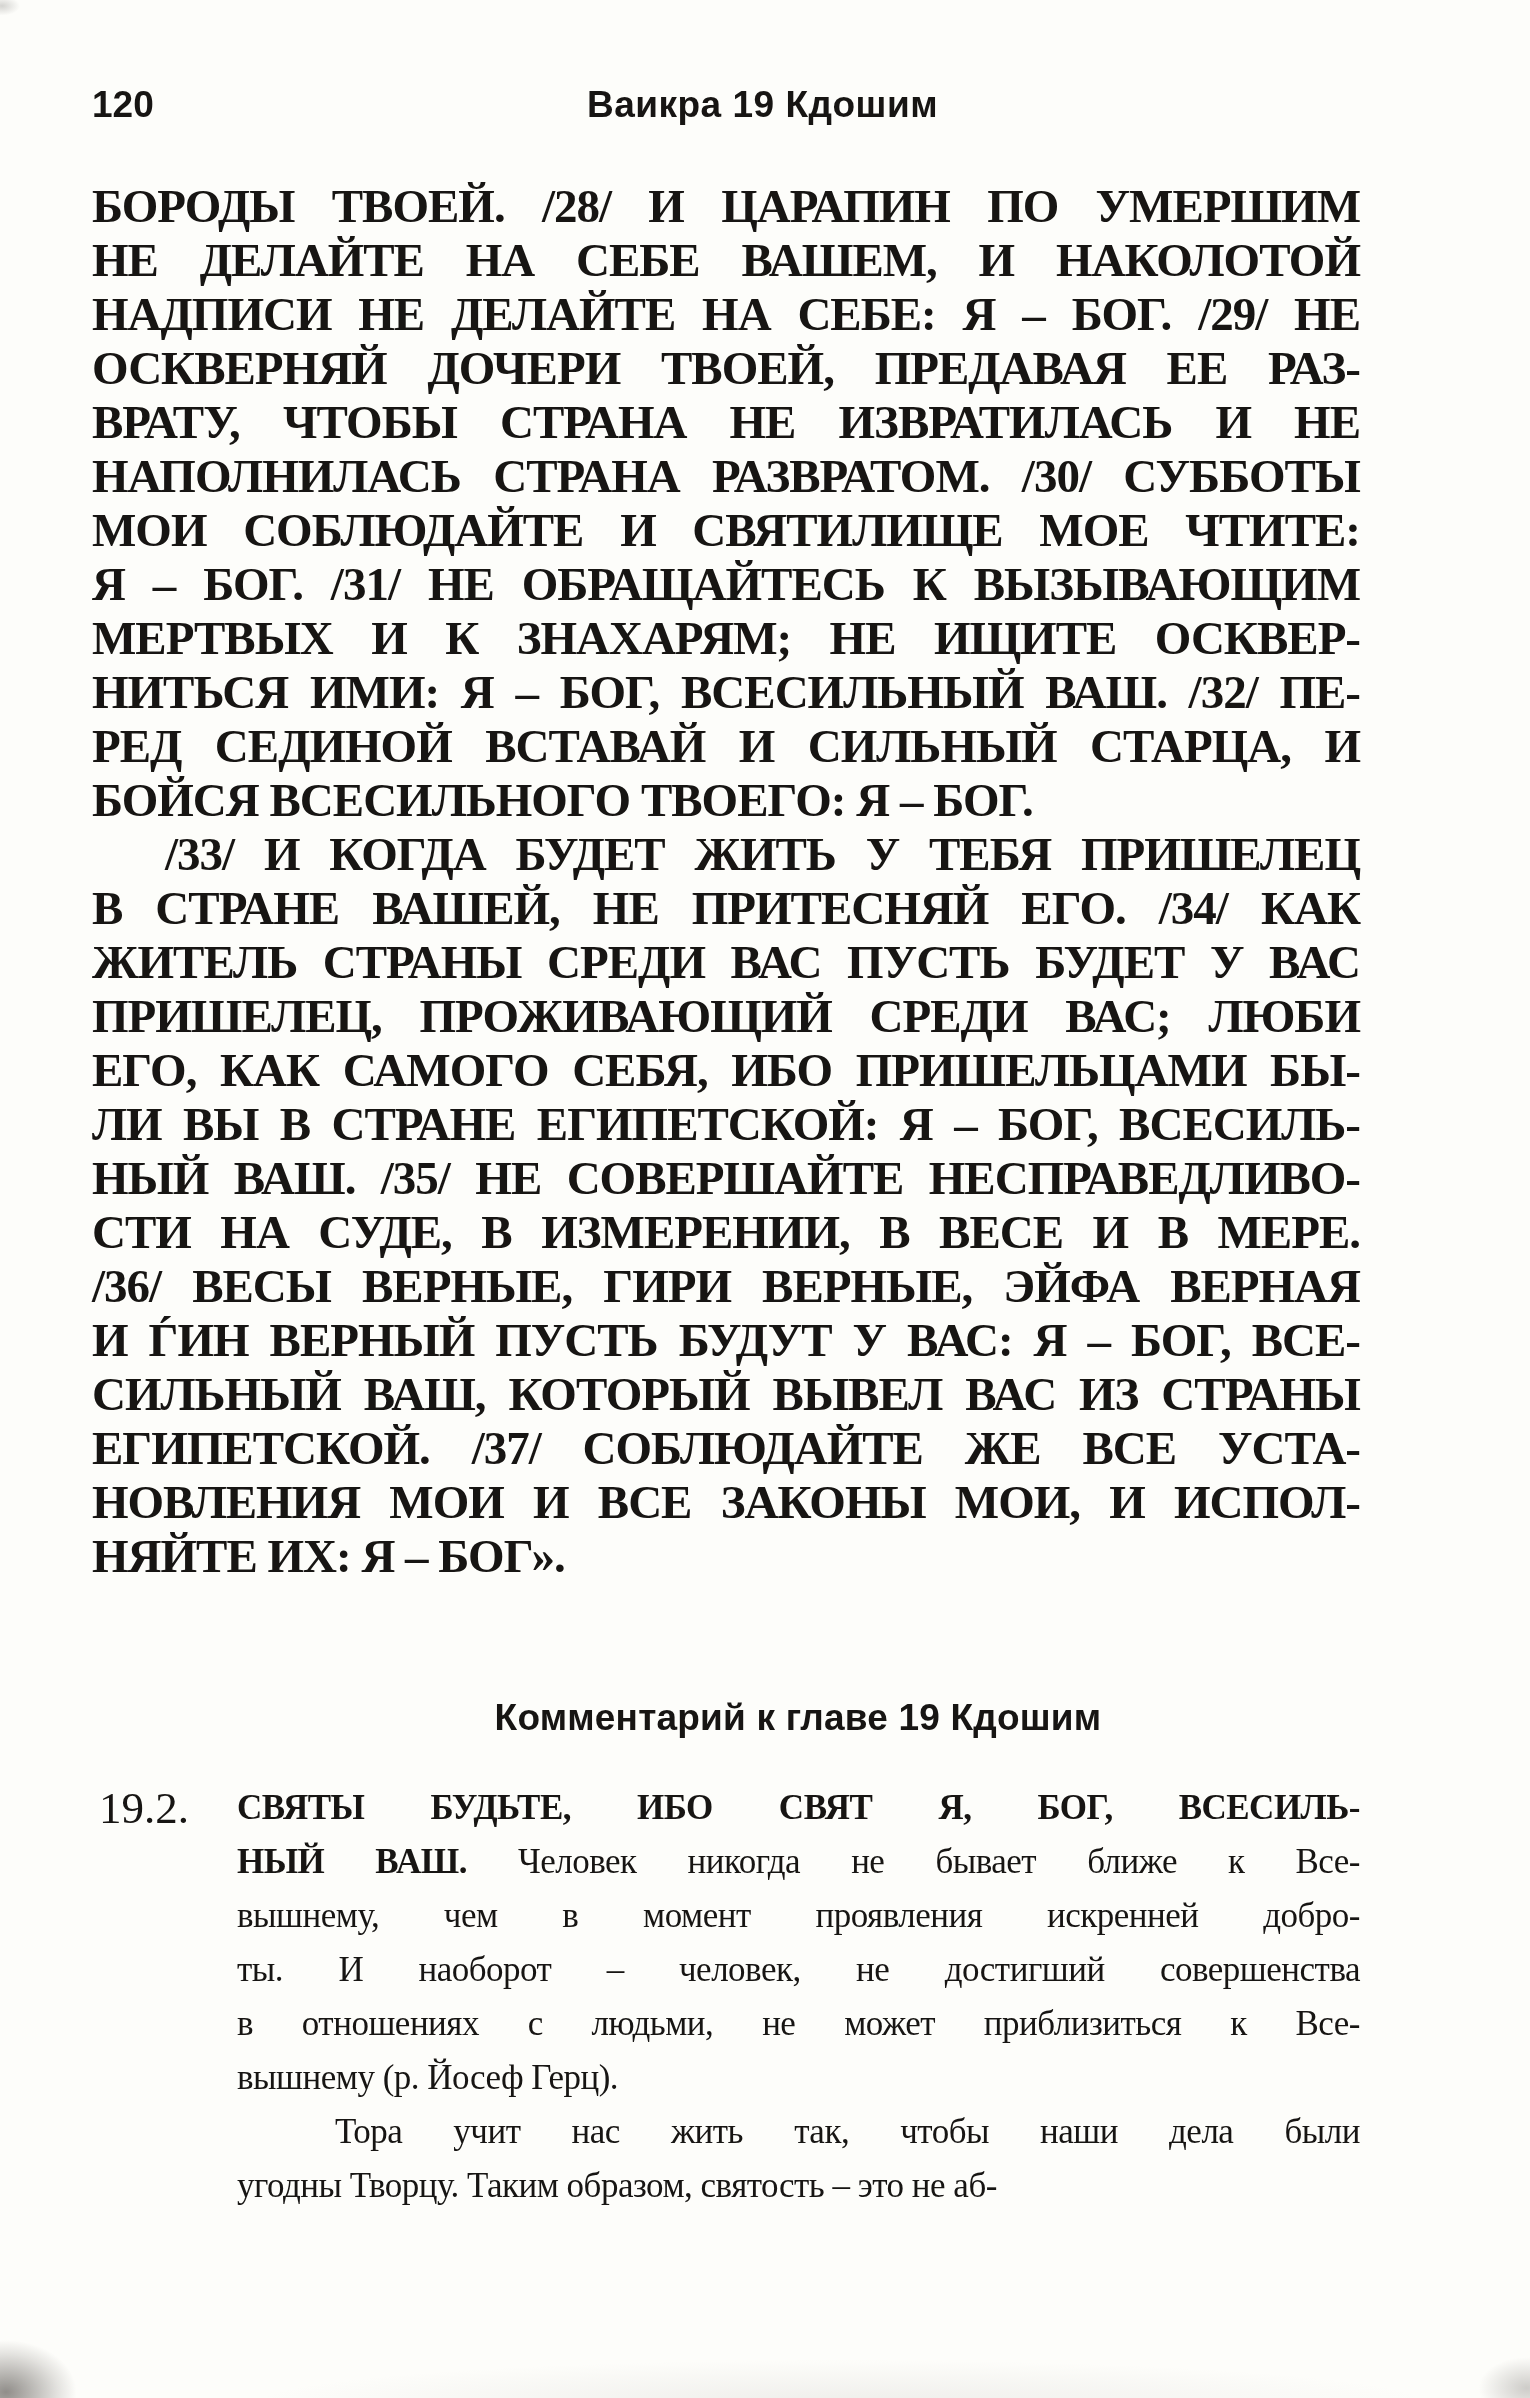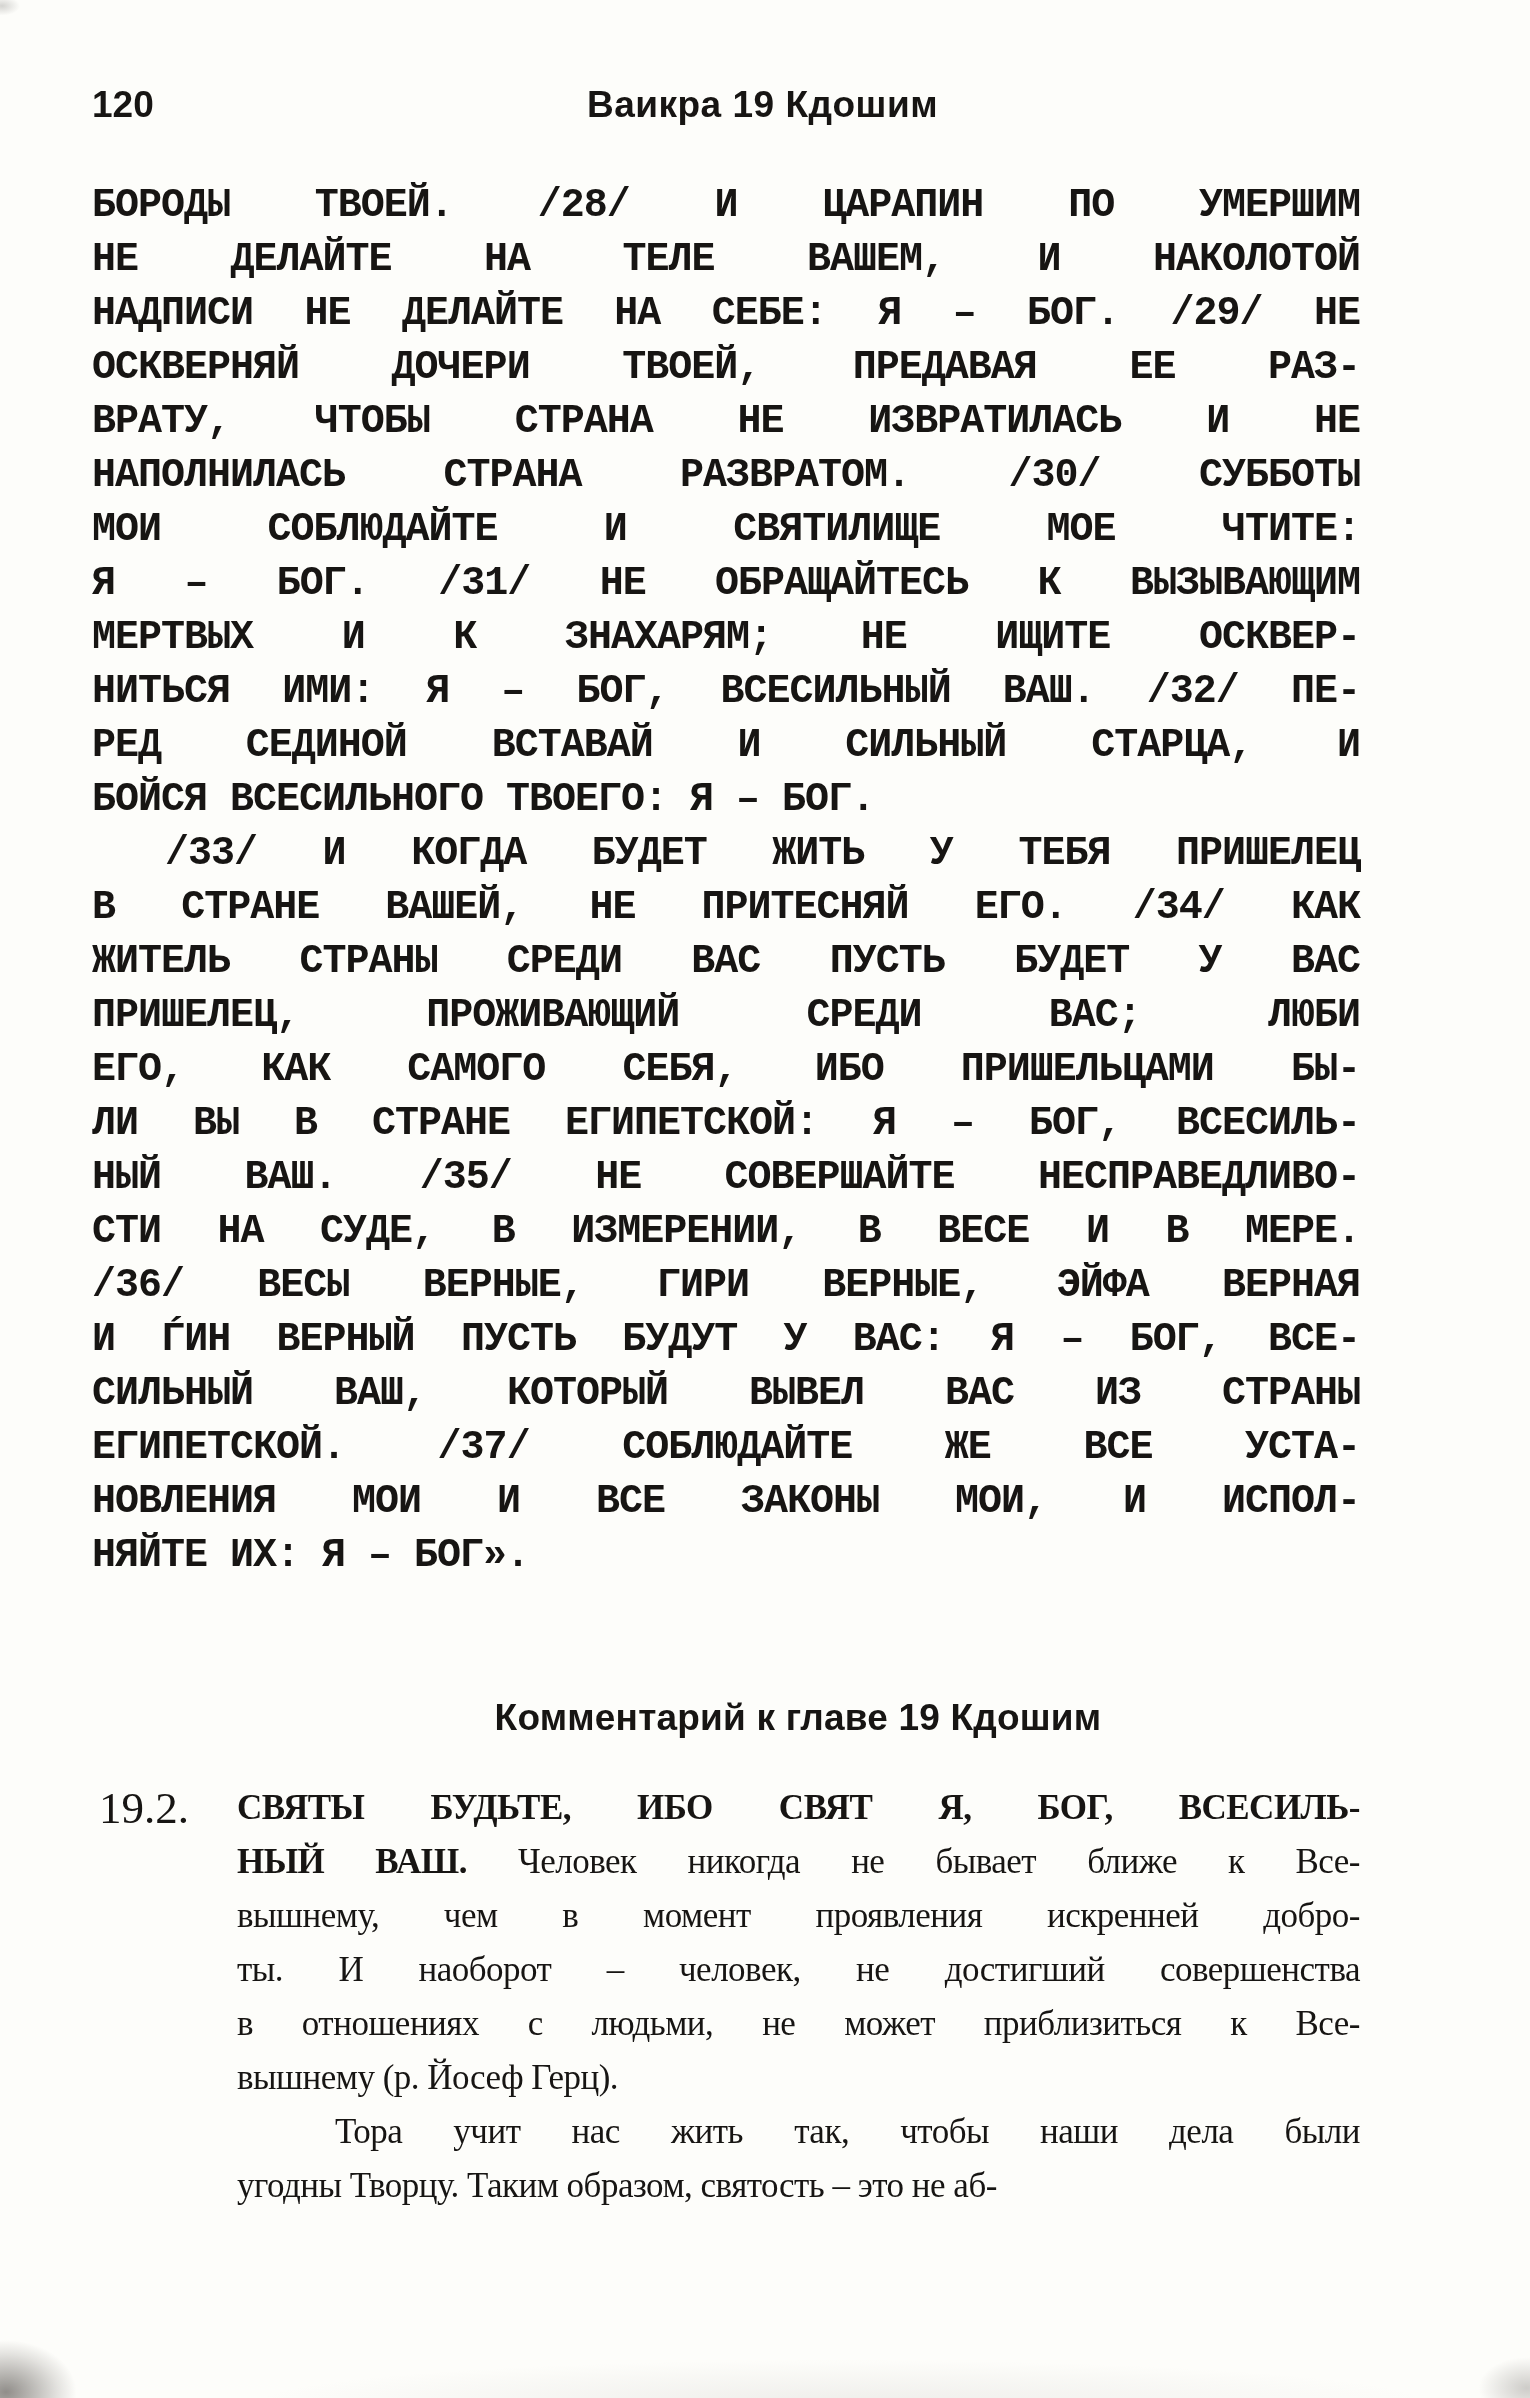--- a/index.html
+++ b/index.html
@@ -16,23 +16,23 @@
       #fdfdfa;
     color:#171513;
     overflow:hidden;
   }
   .header{display:flex;align-items:baseline;height:43px;
     font:bold 37px/43px "Liberation Sans", sans-serif;}
   .page-num{width:128px;}
   .header-title{flex:1;text-align:center;padding-right:55px;letter-spacing:0.5px;}
   .torah{margin-top:53px;}
   .t-line{
-    font-family:Liberation Mono, monospace;
+    font-family:Liberation Serif, serif;
     font-weight:700;
-    font-size:40px;
+    font-size:47px;
     line-height:54px;
     letter-spacing:-1px;
     white-space:normal;
   }
   .j{text-align:justify;text-align-last:justify;-moz-text-align-last:justify;}
   .l{text-align:left;}
   .ind{text-indent:73px;}
   .comment-heading{
     margin-top:114px;margin-left:144px;
     font:bold 37px/41px "Liberation Sans", sans-serif;
@@ -59,21 +59,21 @@
 
 <div class="page">
 
   <div class="header">
     <div class="page-num">120</div>
     <div class="header-title">Ваикра 19 Кдошим</div>
   </div>
 
   <div class="torah">
     <div class="t-line j">БОРОДЫ ТВОЕЙ. /28/ И ЦАРАПИН ПО УМЕРШИМ</div>
-    <div class="t-line j">НЕ ДЕЛАЙТЕ НА ТЕЛЕ ВАШЕМ, И НАКОЛОТОЙ</div>
+    <div class="t-line j">НЕ ДЕЛАЙТЕ НА СЕБЕ ВАШЕМ, И НАКОЛОТОЙ</div>
     <div class="t-line j">НАДПИСИ НЕ ДЕЛАЙТЕ НА СЕБЕ: Я – БОГ. /29/ НЕ</div>
     <div class="t-line j">ОСКВЕРНЯЙ ДОЧЕРИ ТВОЕЙ, ПРЕДАВАЯ ЕЕ РАЗ-</div>
     <div class="t-line j">ВРАТУ, ЧТОБЫ СТРАНА НЕ ИЗВРАТИЛАСЬ И НЕ</div>
     <div class="t-line j">НАПОЛНИЛАСЬ СТРАНА РАЗВРАТОМ. /30/ СУББОТЫ</div>
     <div class="t-line j">МОИ СОБЛЮДАЙТЕ И СВЯТИЛИЩЕ МОЕ ЧТИТЕ:</div>
     <div class="t-line j">Я – БОГ. /31/ НЕ ОБРАЩАЙТЕСЬ К ВЫЗЫВАЮЩИМ</div>
     <div class="t-line j">МЕРТВЫХ И К ЗНАХАРЯМ; НЕ ИЩИТЕ ОСКВЕР-</div>
     <div class="t-line j">НИТЬСЯ ИМИ: Я – БОГ, ВСЕСИЛЬНЫЙ ВАШ. /32/ ПЕ-</div>
     <div class="t-line j">РЕД СЕДИНОЙ ВСТАВАЙ И СИЛЬНЫЙ СТАРЦА, И</div>
     <div class="t-line l">БОЙСЯ ВСЕСИЛЬНОГО ТВОЕГО: Я – БОГ.</div>

